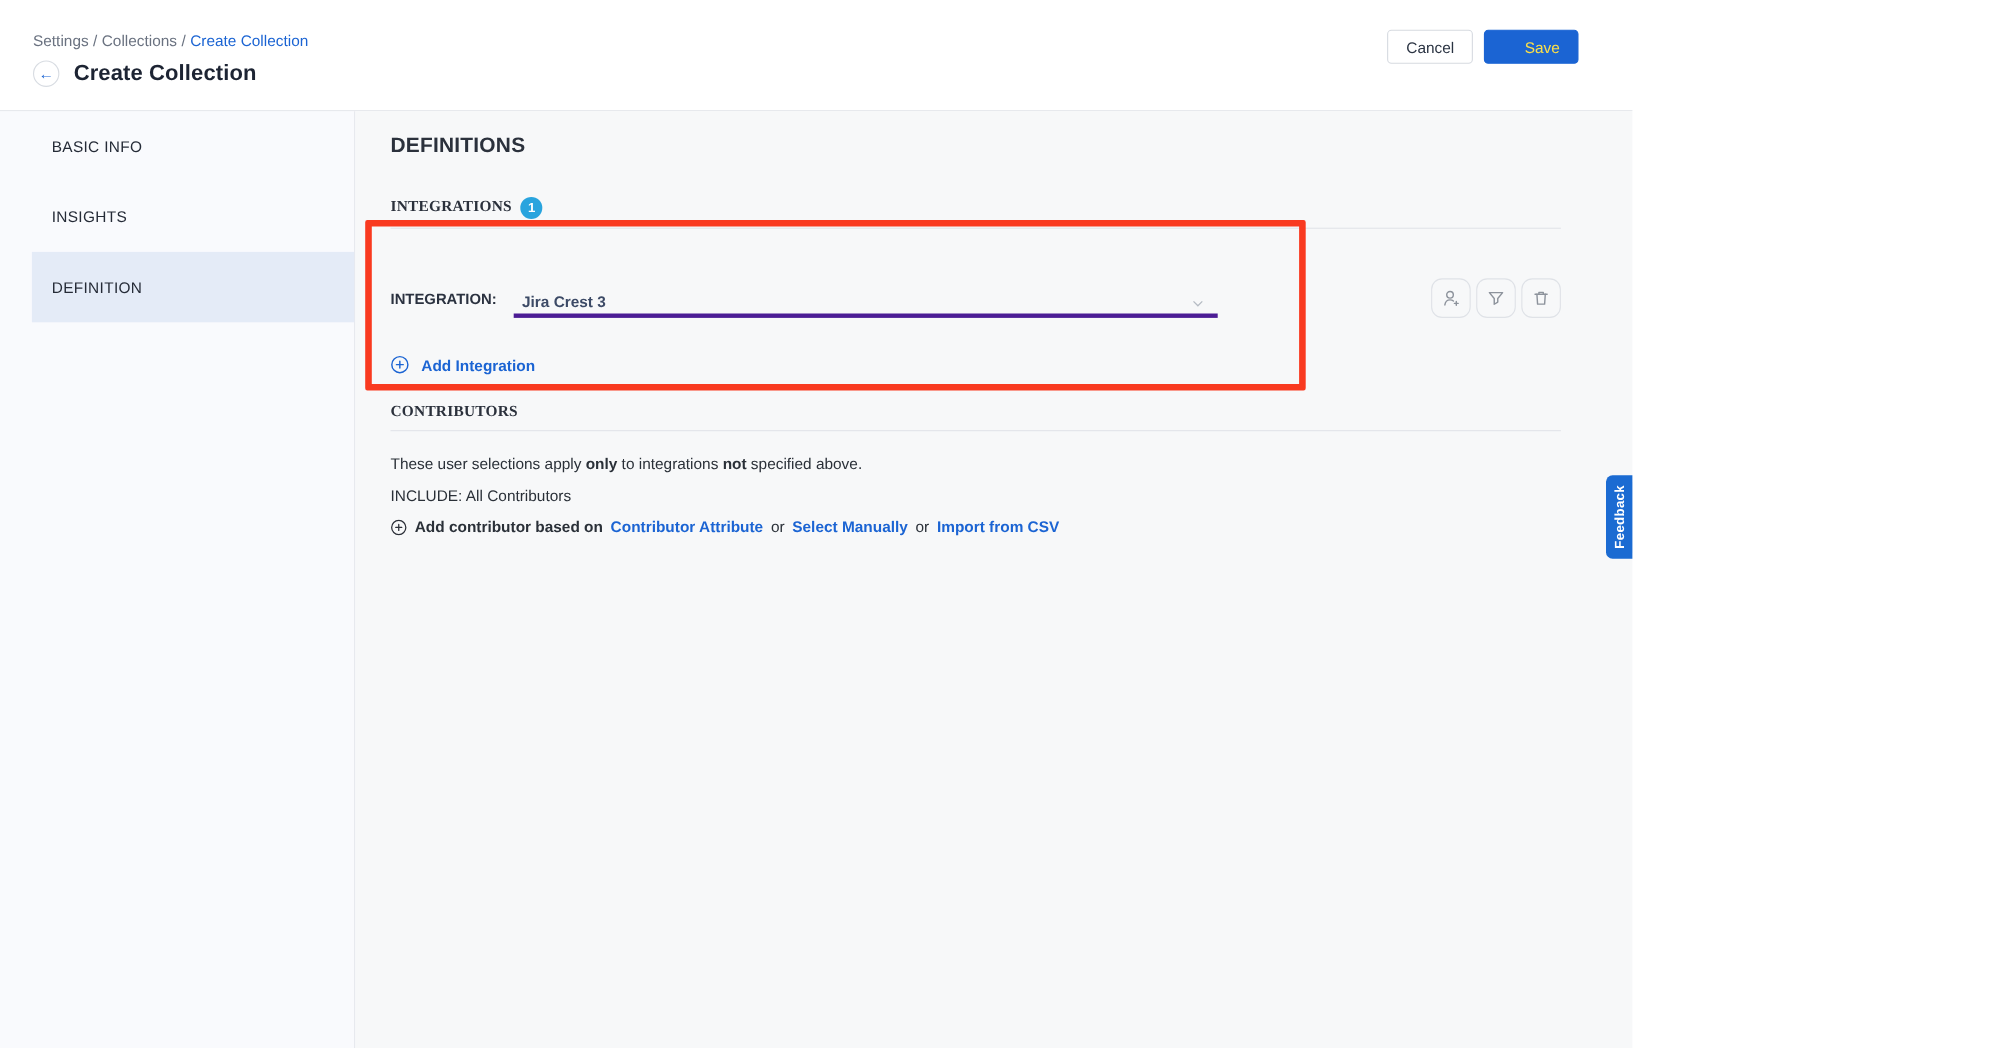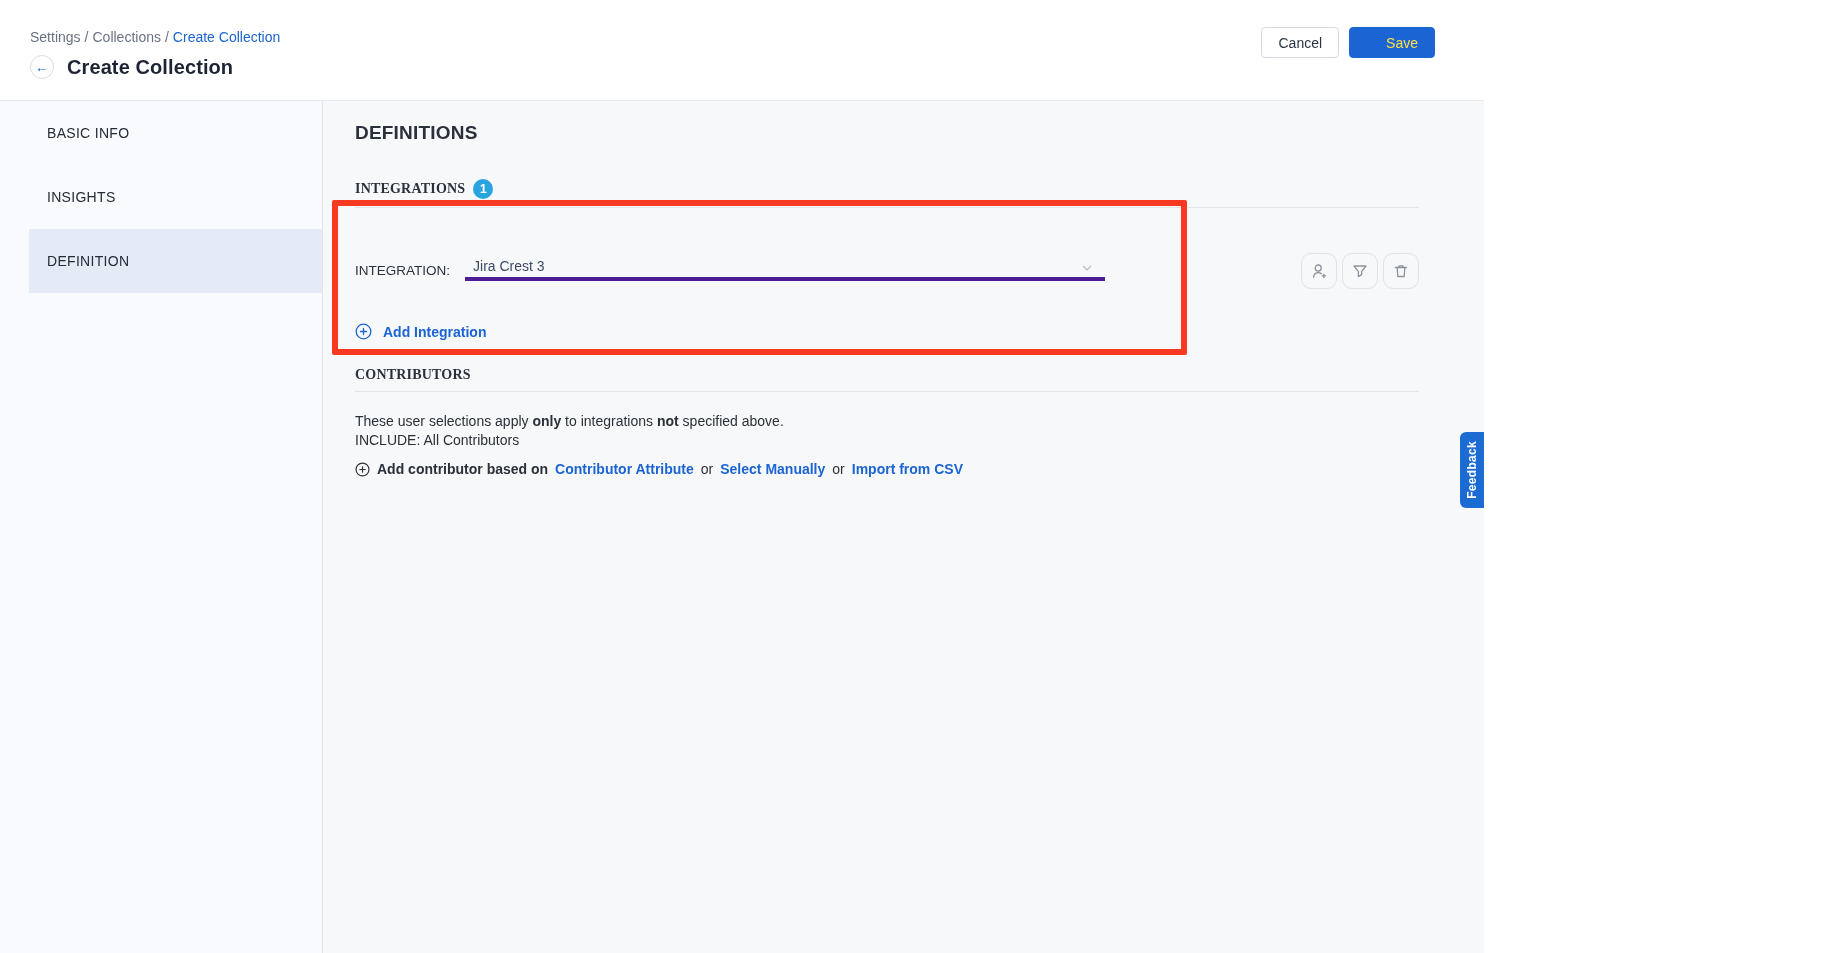--- a/index.html
+++ b/index.html
@@ -64,21 +64,21 @@
   .section-head { display: flex; align-items: center; gap: 8px; margin-top: 35px; }
   .section-label { font-size: 14px; font-weight: 700; color: #2b313c; letter-spacing: 0.2px; font-family: Liberation Serif, serif; }
   .count-badge {
     width: 20px; height: 20px; border-radius: 50%;
     background: #29a4de; color: #ffffff; font-size: 12px; font-weight: 700;
     display: flex; align-items: center; justify-content: center;
   }
   .divider { border: none; border-top: 1px solid #e2e4e9; margin-top: 8px; }
 
   
-  .integration-row { margin-top: 45px; display: flex; align-items: center; height: 36px; }
+  .integration-row { margin-top: 45px; display: flex; align-items: flex-end; height: 36px; font-weight: bold; }
   .field-label { font-size: 13.5px; color: #2b3240; line-height: 34px; margin-right: 15px; flex: none; }
   .select-box {
     width: 640px; flex: none;
     border-bottom: 4px solid #4c1d95;
     display: flex; align-items: center; justify-content: space-between;
     padding: 0 10px 0 8px; cursor: pointer;
   }
   .select-value { font-size: 14px; color: #3c4a66; transform: translateY(-3px); }
   .chevron-icon { color: #b6bcc4; transform: translateY(-1px); }
   .row-spacer { flex: 1; }
@@ -90,21 +90,21 @@
     color: #8d939c; cursor: pointer;
   }
 
   .add-link-row { margin-top: 34px; display: flex; align-items: center; gap: 11px; cursor: pointer; }
   .add-link-row .plus-circle-icon { color: #1b64d3; display: flex; }
   .add-link-text { color: #1b64d3; font-size: 14px; font-weight: 700; }
 
   .contrib-head { margin-top: 27px; }
   .note-line { margin-top: 21px; font-size: 14px; color: #2a3038; }
   .note-line b { font-weight: 700; }
-  .include-line { margin-top: 3px; font-size: 14px; color: #2a3038; }
+  .include-line { margin-top: 13px; font-size: 14px; color: #2a3038; }
   .add-contrib-line { margin-top: 13px; display: flex; align-items: center; gap: 7px; font-size: 14px; color: #2a3038; flex-wrap: nowrap; white-space: pre; }
   .add-contrib-line .plus-circle-icon { color: #2b2f38; display: flex; }
   .add-contrib-bold { font-weight: 700; }
   .text-link { color: #1b64d3; font-weight: 700; cursor: pointer; }
 
   
   .red-annotation {
     position: absolute; left: 332px; top: 200px;
     width: 855px; height: 155px;
     border: 6px solid #f93a20; border-radius: 2px;

